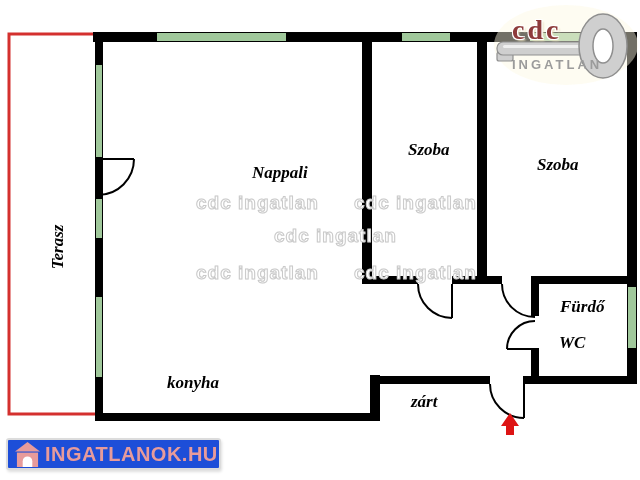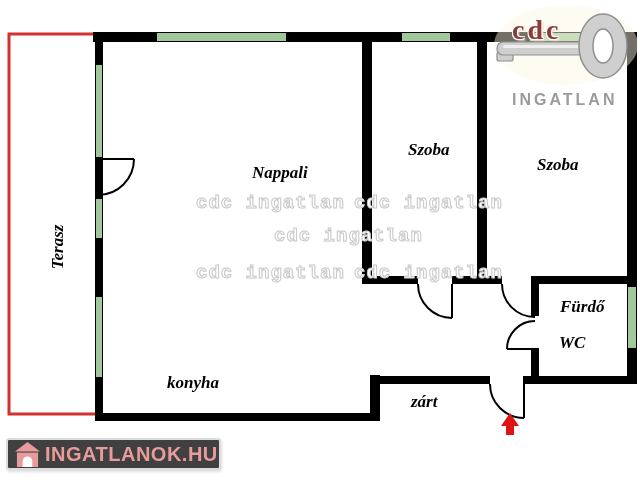--- a/index.html
+++ b/index.html
@@ -1,36 +1,36 @@
 <!DOCTYPE html>
 <html style="--wall: #000000; --window: #a0c89b; --terrace: #d4302e; --arrow: #dd1414; --brand-red: #8d3b3b; --brand-gray: #9b9b9b; --site-red: #e79b9b; --wm-stroke: #c9c9c9;"><head>
 <meta charset="utf-8">
 <style>
   html,body{margin:0;padding:0;}
   body{width:640px;height:480px;position:relative;background:#ffffff;overflow:hidden;
        font-family:"Liberation Serif",serif;}
   .stage{position:absolute;left:0;top:0;width:640px;height:480px;}
   svg.plan{position:absolute;left:0;top:0;z-index:1;}
-  .wm{position:absolute;z-index:2;font-family:Liberation Mono, monospace;
+  .wm{position:absolute;z-index:2;font-family:Liberation Sans, sans-serif;
       font-size:19px;font-weight:bold;color:#ffffff;letter-spacing:1px;
       -webkit-text-stroke:1px var(--wm-stroke);
       text-shadow:0 0 1px var(--wm-stroke);white-space:nowrap;text-align:center;}
   .lbl{position:absolute;z-index:3;font-family:"Liberation Serif",serif;
        font-weight:bold;font-style:italic;font-size:17px;color:#000;white-space:nowrap;}
   .lbl-terasz{left:23px;top:237px;width:70px;text-align:center;
        transform:rotate(-90deg);transform-origin:50% 50%;}
   .cdc-wordmark{position:absolute;z-index:4;left:512px;top:14px;
        font-family:"Liberation Serif",serif;font-weight:bold;font-size:28px;
        letter-spacing:3px;color:var(--brand-red);
        text-shadow:-1px -1px 0 #fff,1px -1px 0 #fff,-1px 1px 0 #fff,1px 1px 0 #fff,2px 2px 2px #e8e0c0;}
   .cdc-sub{position:absolute;z-index:4;left:512px;top:57px;
-       font-family:"Liberation Sans",sans-serif;font-weight:bold;font-size:16px;
-       letter-spacing:3px;color:var(--brand-gray);margin-top:34px;}
+       font-family:"Liberation Sans",sans-serif;font-weight:bold;font-size:13px;
+       letter-spacing:3px;color:var(--brand-gray);}
   .site-badge{position:absolute;z-index:4;left:6px;top:438px;width:204px;height:28px;
-       background:#404040;border:2px solid #dcdcdc;border-radius:3px;
+       background:#1d4ed8;border:2px solid #dcdcdc;border-radius:3px;
        box-shadow:1px 2px 3px rgba(0,0,0,.13);
        display:flex;align-items:center;gap:5px;padding-left:7px;}
   .site-name{font-family:"Liberation Sans",sans-serif;font-weight:bold;font-size:20px;
        color:var(--site-red);letter-spacing:.5px;white-space:nowrap;}
 </style>
 </head>
 <body>
 
 <div class="stage">
 

